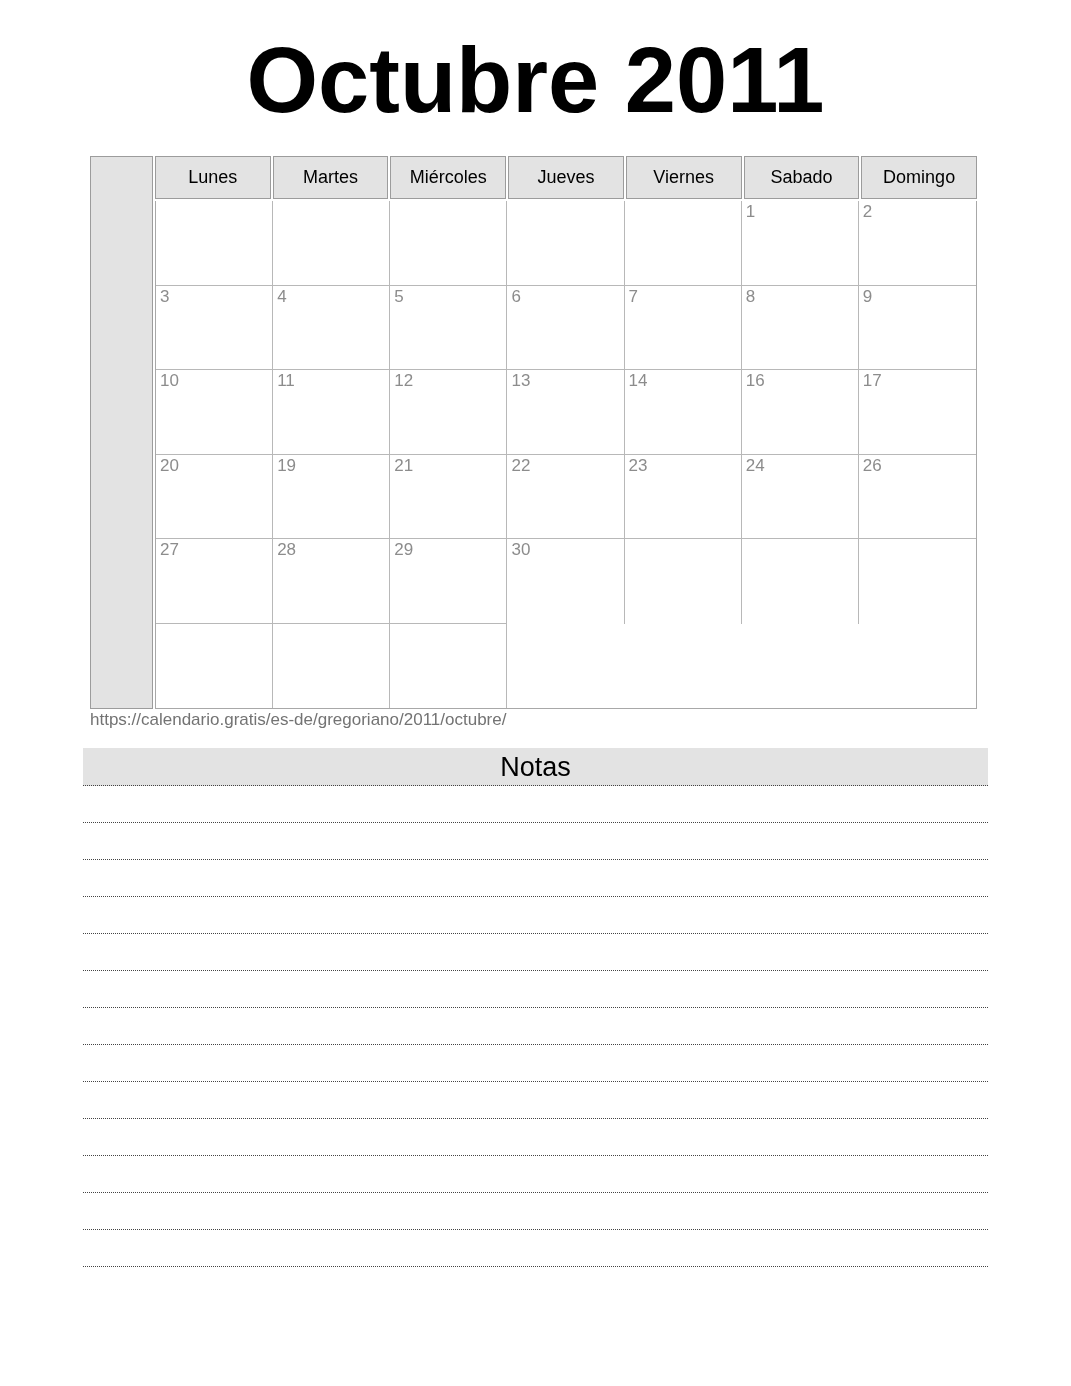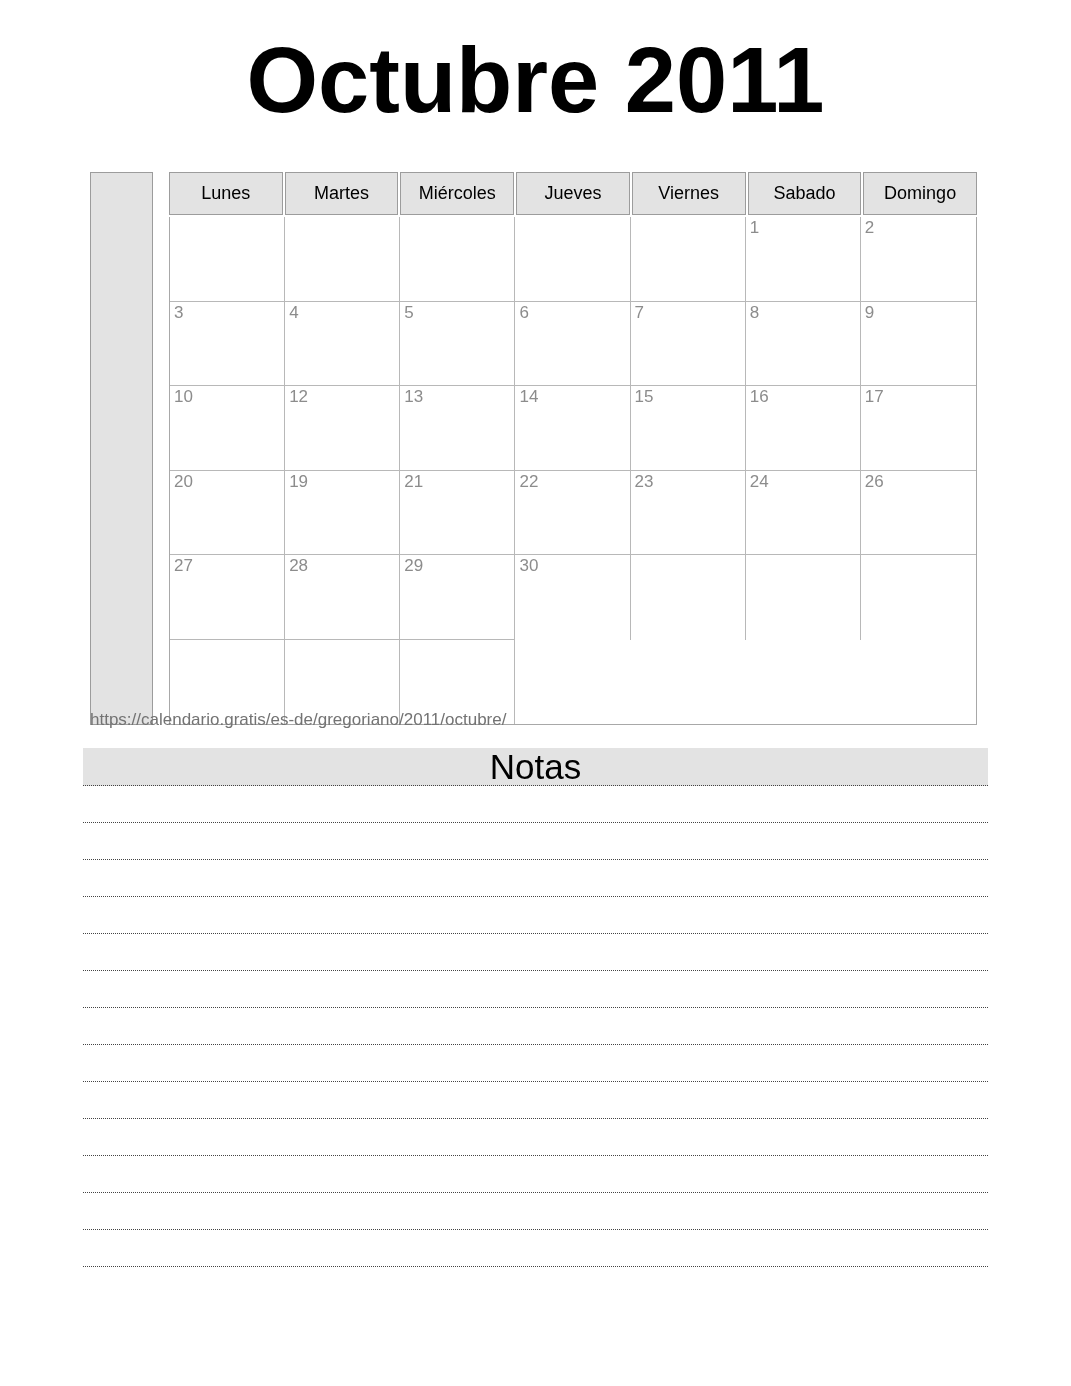--- a/index.html
+++ b/index.html
@@ -27,25 +27,25 @@
     font-weight: 700;
     line-height: 1;
     letter-spacing: 0;
     color: #000;
   }
 
   
   .calendar {
     position: absolute;
     left: 90px;
-    top: 172px;
+    top: 156px;
     width: 887px;
     height: 553px;
     display: flex;
-    gap: 16px;
+    gap: 2px;
   }
   .calendar-rail {
     width: 61px;
     background: var(--header-bg, #e3e3e3);
     border: 1px solid var(--header-border, #9c9c9c);
     flex: 0 0 auto;
   }
   .calendar-main {
     flex: 1 1 auto;
     display: flex;
@@ -104,21 +104,21 @@
     position: absolute;
     left: 83px;
     top: 748px;
     width: 905px;
   }
   .notes-header {
     height: 37px;
     background: var(--header-bg, #e3e3e3);
     border-bottom: 1px dotted var(--dotted-line, #444444);
     text-align: center;
-    font-size: 35px;
+    font-size: 27px;
     line-height: 38px;
     color: #000;
   }
   .note-line {
     height: 36px;
     border-bottom: 1px dotted var(--dotted-line, #444444);
   }
 </style>
 </head>
 <body style="--header-bg: #e3e3e3; --header-border: #9c9c9c; --grid-line: #b8b8b8; --day-number: #8c8c8c; --dotted-line: #444444;">
@@ -146,24 +146,24 @@
         <div class="day-cell">1</div>
         <div class="day-cell">2</div>
         <div class="day-cell">3</div>
         <div class="day-cell">4</div>
         <div class="day-cell">5</div>
         <div class="day-cell">6</div>
         <div class="day-cell">7</div>
         <div class="day-cell">8</div>
         <div class="day-cell">9</div>
         <div class="day-cell">10</div>
+        <div class="day-cell">11</div>
         <div class="day-cell">12</div>
         <div class="day-cell">13</div>
         <div class="day-cell">14</div>
-        <div class="day-cell">15</div>
         <div class="day-cell">16</div>
         <div class="day-cell">17</div>
         <div class="day-cell">20</div>
         <div class="day-cell">19</div>
         <div class="day-cell">21</div>
         <div class="day-cell">22</div>
         <div class="day-cell">23</div>
         <div class="day-cell">24</div>
         <div class="day-cell">26</div>
         <div class="day-cell">27</div>

